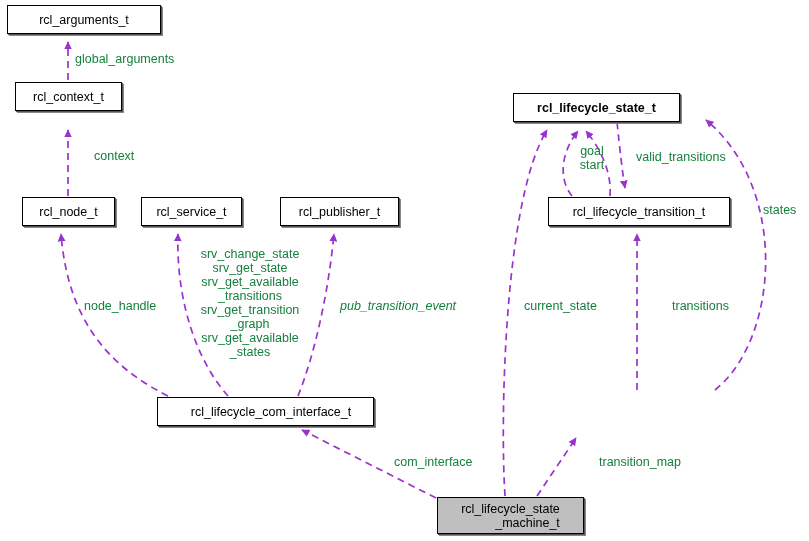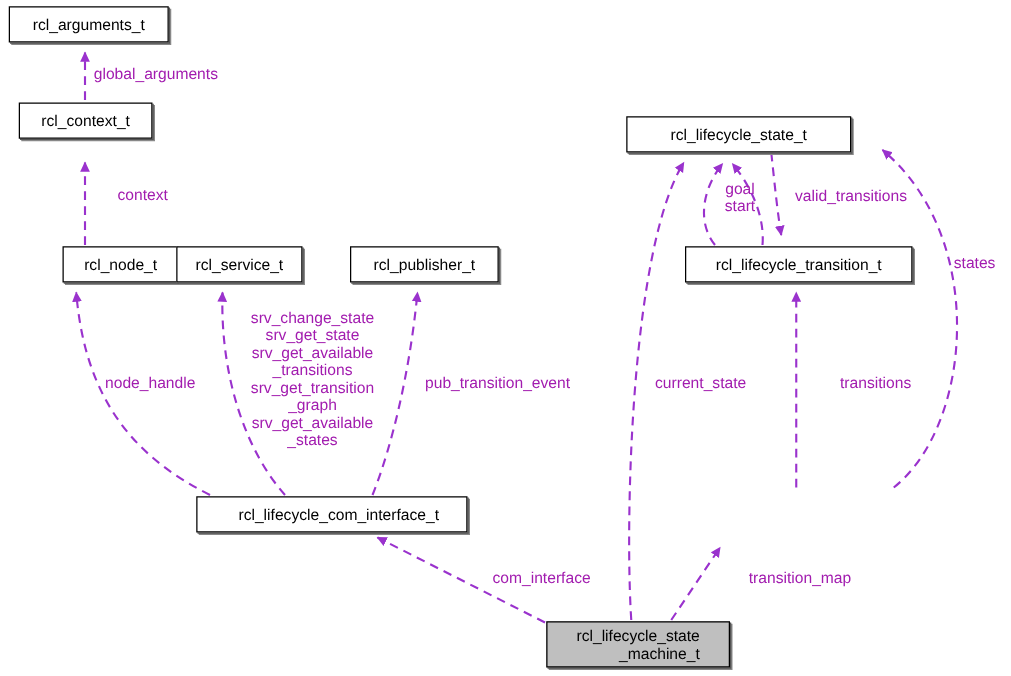--- a/index.html
+++ b/index.html
@@ -22,21 +22,21 @@
     color:#000000;
     font-size:12.5px;
     line-height:14px;
     white-space:pre;
     letter-spacing:0px;
     z-index:3;
   }
   .node.focus{background:#bfbfbf;text-align:right;}
   .edge-label{
     position:absolute;
-    color:#a21caf;
+    color:#15803d;
     font-size:12.5px;
     line-height:14px;
     white-space:pre;
     z-index:4;
     background:transparent;
   }
   .edge-label.center{text-align:center;}
   .edge-label.left{text-align:left;}
 </style>
 </head>
@@ -73,31 +73,31 @@
       <path d="M637,390 L637,234" marker-end="url(#ah)"></path>
 
       <path d="M505,496 C 500,420 504,200 547,130" marker-end="url(#ah)"></path>
 
       <path d="M436,498 L302,430" marker-end="url(#ah)"></path>
 
       <path d="M537,496 L576,438" marker-end="url(#ah)"></path>
     </g>
   </svg>
 
-  <div class="node" style="left:7px;top:5px;width:128px;height:29px;">rcl_arguments_t</div>
+  <div class="node" style="left:7px;top:5px;width:154px;height:29px;">rcl_arguments_t</div>
 
   <div class="node" style="left:15px;top:82px;width:107px;height:29px;">rcl_context_t</div>
 
-  <div class="node" style="left:22px;top:197px;width:93px;height:29px;margin-left:28px;">rcl_node_t</div>
+  <div class="node" style="left:22px;top:197px;width:93px;height:29px;">rcl_node_t</div>
 
   <div class="node" style="left:141px;top:197px;width:101px;height:29px;">rcl_service_t</div>
 
   <div class="node" style="left:280px;top:197px;width:119px;height:29px;">rcl_publisher_t</div>
 
-  <div class="node" style="left:501px;top:93px;width:180px;height:29px;">rcl_lifecycle_state_t</div>
+  <div class="node" style="left:513px;top:93px;width:167px;height:29px;font-weight:bold;">rcl_lifecycle_state_t</div>
 
   <div class="node" style="left:548px;top:197px;width:182px;height:29px;">rcl_lifecycle_transition_t</div>
 
   <div class="node" style="left:157px;top:397px;width:217px;height:29px;padding-left:11px;">rcl_lifecycle_com_interface_t</div>
 
 
   <div class="node focus" style="left:437px;top:497px;width:147px;height:37px;">rcl_lifecycle_state
 _machine_t</div>
 
   <div class="edge-label left" style="left:75px;top:52px;">global_arguments</div>
@@ -108,21 +108,21 @@
 
   <div class="edge-label center" style="left:188px;top:247px;width:124px;">srv_change_state
 srv_get_state
 srv_get_available
 _transitions
 srv_get_transition
 _graph
 srv_get_available
 _states</div>
 
-  <div class="edge-label left" style="left:340px;top:299px;">pub_transition_event</div>
+  <div class="edge-label left" style="left:340px;top:299px;font-style:italic;">pub_transition_event</div>
 
   <div class="edge-label center" style="left:570px;top:144px;width:44px;">goal
 start</div>
 
   <div class="edge-label left" style="left:636px;top:150px;">valid_transitions</div>
 
   <div class="edge-label left" style="left:763px;top:203px;">states</div>
 
   <div class="edge-label left" style="left:524px;top:299px;">current_state</div>
 

